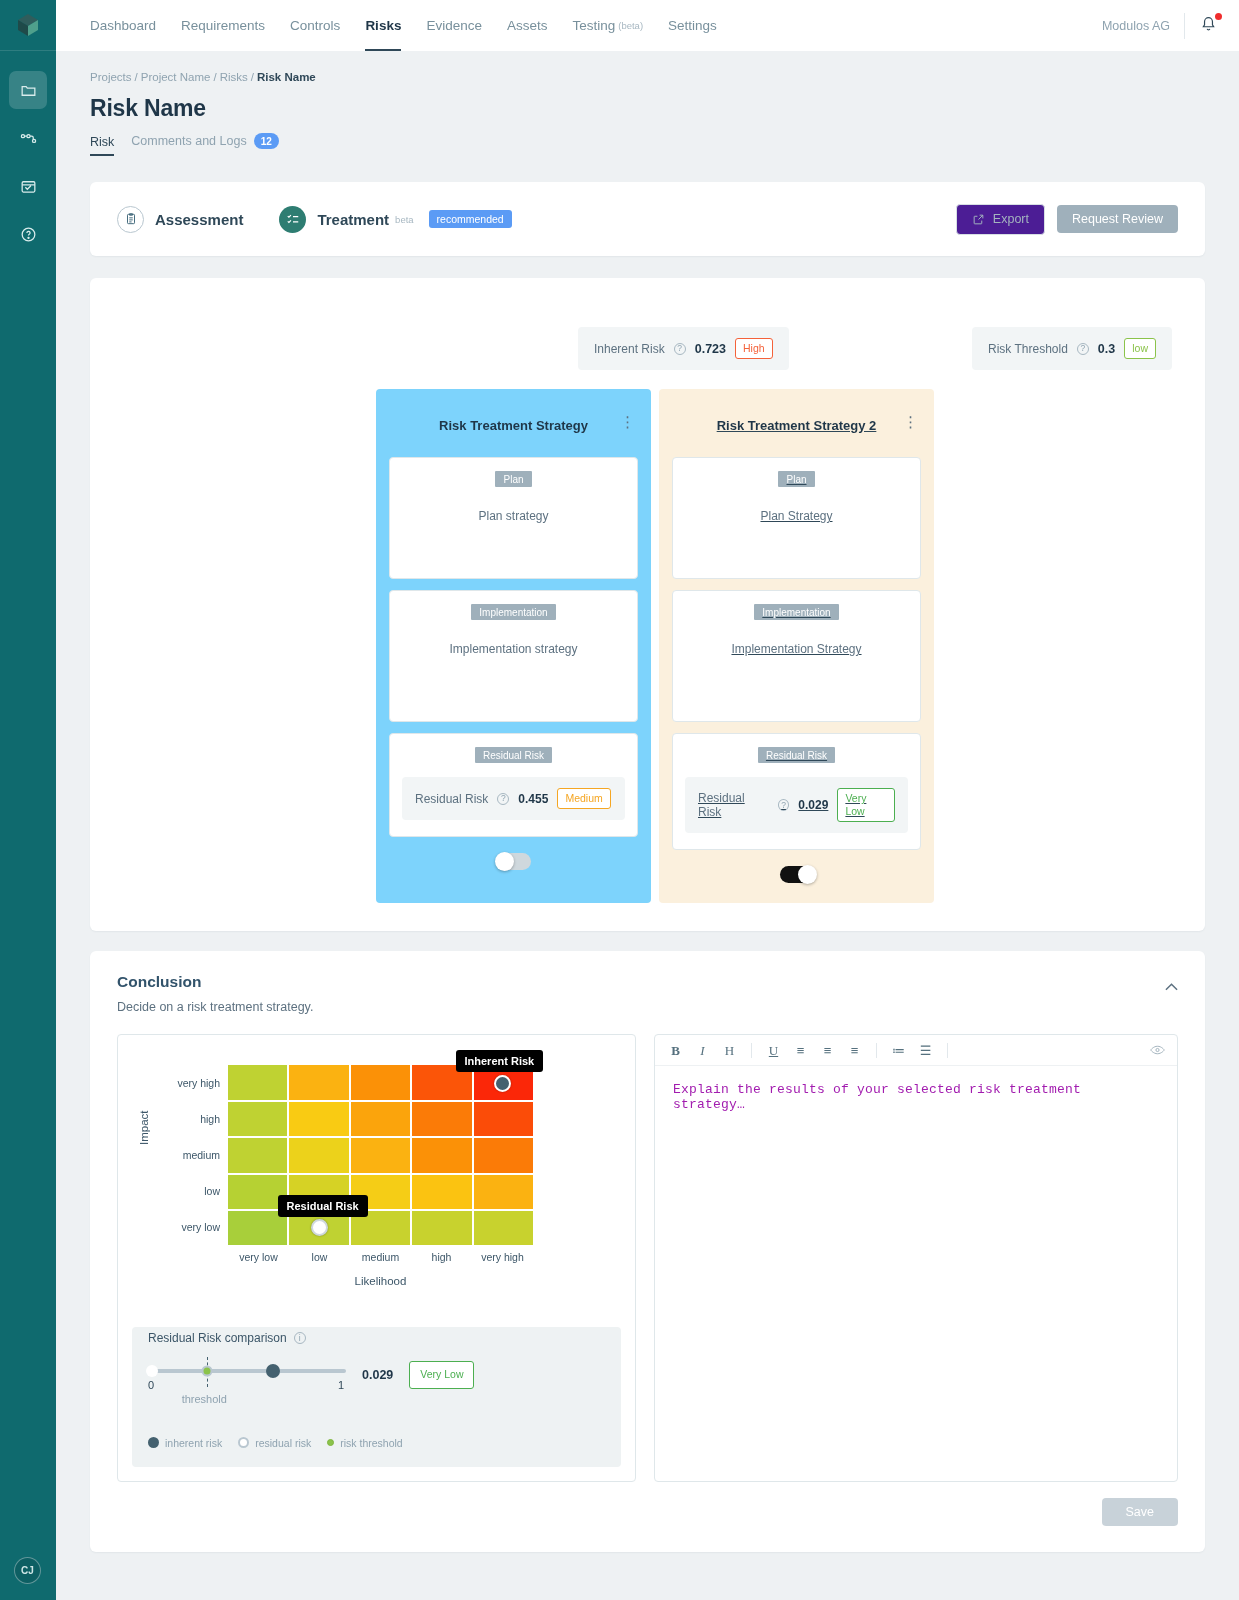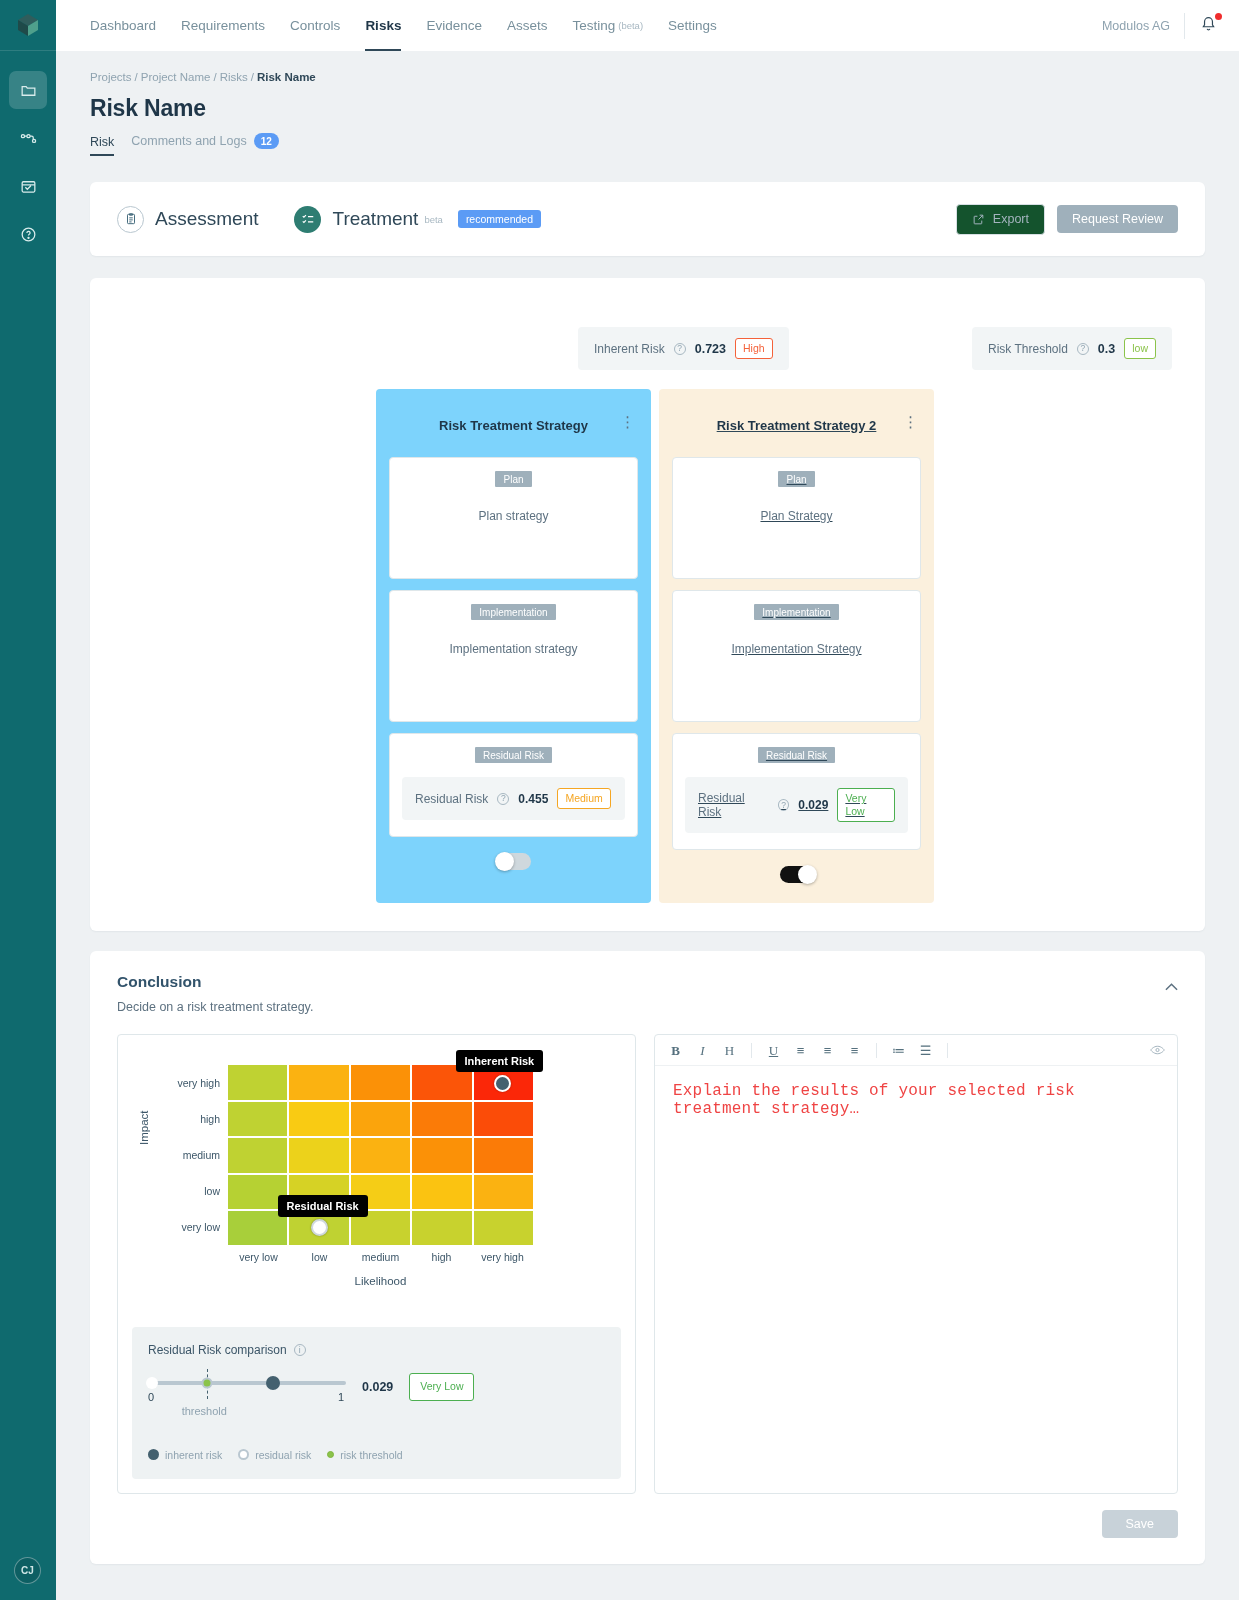--- a/index.html
+++ b/index.html
@@ -99,32 +99,32 @@
   
   .stepbar { margin-top: 26px; height: 74px; display: flex; align-items: center; padding: 0 27px; }
   .step { display: flex; align-items: center; gap: 11px; }
   .step + .step { margin-left: 36px; }
   .step-circle {
     width: 27px; height: 27px; border-radius: 50%;
     display: flex; align-items: center; justify-content: center;
   }
   .step-circle.outline { border: 1px solid #b9c7d0; color: #42697b; }
   .step-circle.filled { background: #2e7d72; color: #fff; }
-  .step-label { font-size: 19px; font-weight: normal; color: #2f4858; }
+  .step-label { font-size: 15px; font-weight: bold; color: #2f4858; }
   .step-beta { font-size: 9.5px; color: #a8b8c2; margin-left: -5px; }
   .chip-recommended {
     background: #5b9bf5; color: #fff; font-size: 10.5px; border-radius: 3px;
     padding: 3px 8px; margin-left: 4px;
   }
   .stepbar-right { margin-left: auto; display: flex; align-items: center; gap: 12px; }
   .btn {
     font-size: 12.5px; border-radius: 4px; padding: 8px 15px;
     display: inline-flex; align-items: center; gap: 8px; line-height: 1;
   }
-  .btn-outline { border: 1px solid #d7dfe4; color: #a4b4bf; background: #14532d; }
+  .btn-outline { border: 1px solid #d7dfe4; color: #a4b4bf; background: #4c1d95; }
   .btn-gray { background: #9fb0bb; color: #fff; }
   .btn-slate { background: #5c7688; color: #fff; }
   .btn-save { background: #c8d2d9; color: #fff; padding: 8px 24px; }
 
   
   .strategies { margin-top: 22px; padding: 22px 27px 28px; }
   .strat-head { display: flex; align-items: center; }
   .sect-title { font-size: 15.5px; font-weight: bold; color: #32536b; }
   .risk-row { display: flex; margin-top: 27px; padding: 0 6px; }
   .risk-pill {
@@ -231,21 +231,21 @@
     position: absolute; background: #000; color: #fff; font-size: 11px; font-weight: bold;
     padding: 5px 9px; border-radius: 3px; white-space: nowrap;
   }
   .dot {
     position: absolute; width: 17px; height: 17px; border-radius: 50%;
     border: 2px solid #fff; box-shadow: 0 0 2px rgba(0,0,0,.35);
   }
   .dot.inherent { background: #44616f; }
   .dot.residual { background: #fff; border: 2px solid #cfd8dd; }
 
-  .slider-box { background: #eef2f3; border-radius: 4px; padding: 16px 16px 18px; margin-top: 10px; }
+  .slider-box { background: #eef2f3; border-radius: 4px; padding: 4px 16px 18px; margin-top: 10px; }
   .slider-title { font-size: 12px; color: #3c5668; display: flex; align-items: center; gap: 7px; }
   .slider-row { display: flex; align-items: center; gap: 16px; margin-top: 16px; position: relative; }
   .track { position: relative; width: 198px; height: 4px; background: #b9c7d0; border-radius: 2px; }
   .handle { position: absolute; top: 50%; transform: translate(-50%,-50%); border-radius: 50%; }
   .h-white { width: 12px; height: 12px; background: #fff; left: 2%; }
   .h-green { width: 11px; height: 11px; background: #8bc34a; left: 30%; border: 2px solid #b9c7d0;}
   .h-slate { width: 14px; height: 14px; background: #44616f; left: 63%; }
   .thresh-line {
     position: absolute; left: 30%; top: -12px; height: 30px;
     border-left: 1px dashed #44616f;
@@ -269,21 +269,21 @@
   }
   .etoolbar {
     height: 31px; border-bottom: 1px solid #eef1f3; display: flex; align-items: center;
     padding: 0 12px; gap: 10px; color: #6b7f8c;
   }
   .etool { font-size: 13px; width: 17px; text-align: center; line-height: 1; color: #55707e; }
   .etool-div { width: 1px; height: 15px; background: #e2e8ec; margin: 0 3px; }
   .eye { margin-left: auto; font-size: 13px; color: #9fb0bb; }
   .eplaceholder {
     padding: 16px 18px; font-family: "Liberation Mono", monospace;
-    font-size: 16px; color: #ef4444; letter-spacing: .2px;
+    font-size: 13px; color: #a21caf; letter-spacing: .2px;
   }
   .save-row { display: flex; justify-content: flex-end; margin: 16px 0 0; }
 
   .footer {
     text-align: center; font-size: 10px; color: #8fa3b0;
     padding: 15px 0 12px;
   }
 </style>
 </head>
 <body>

